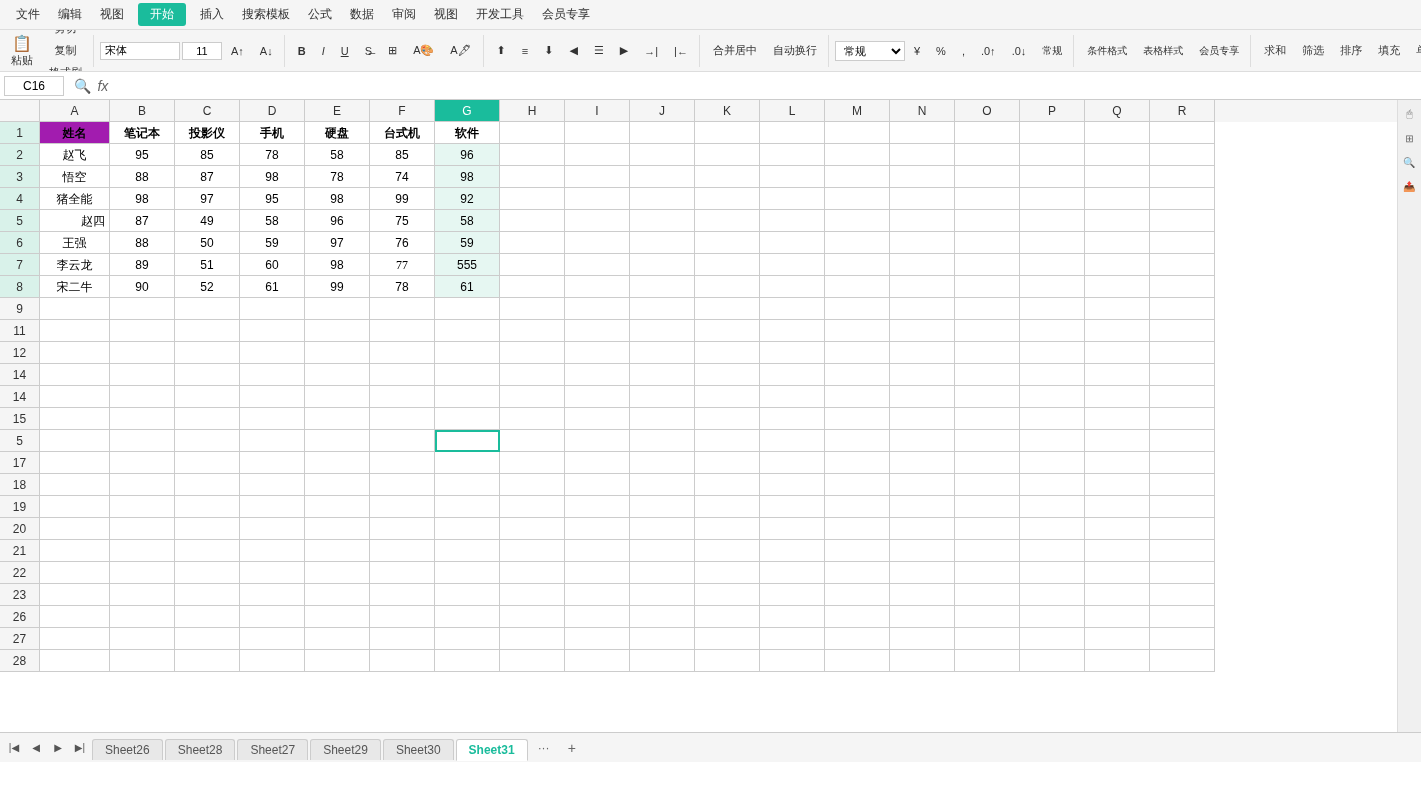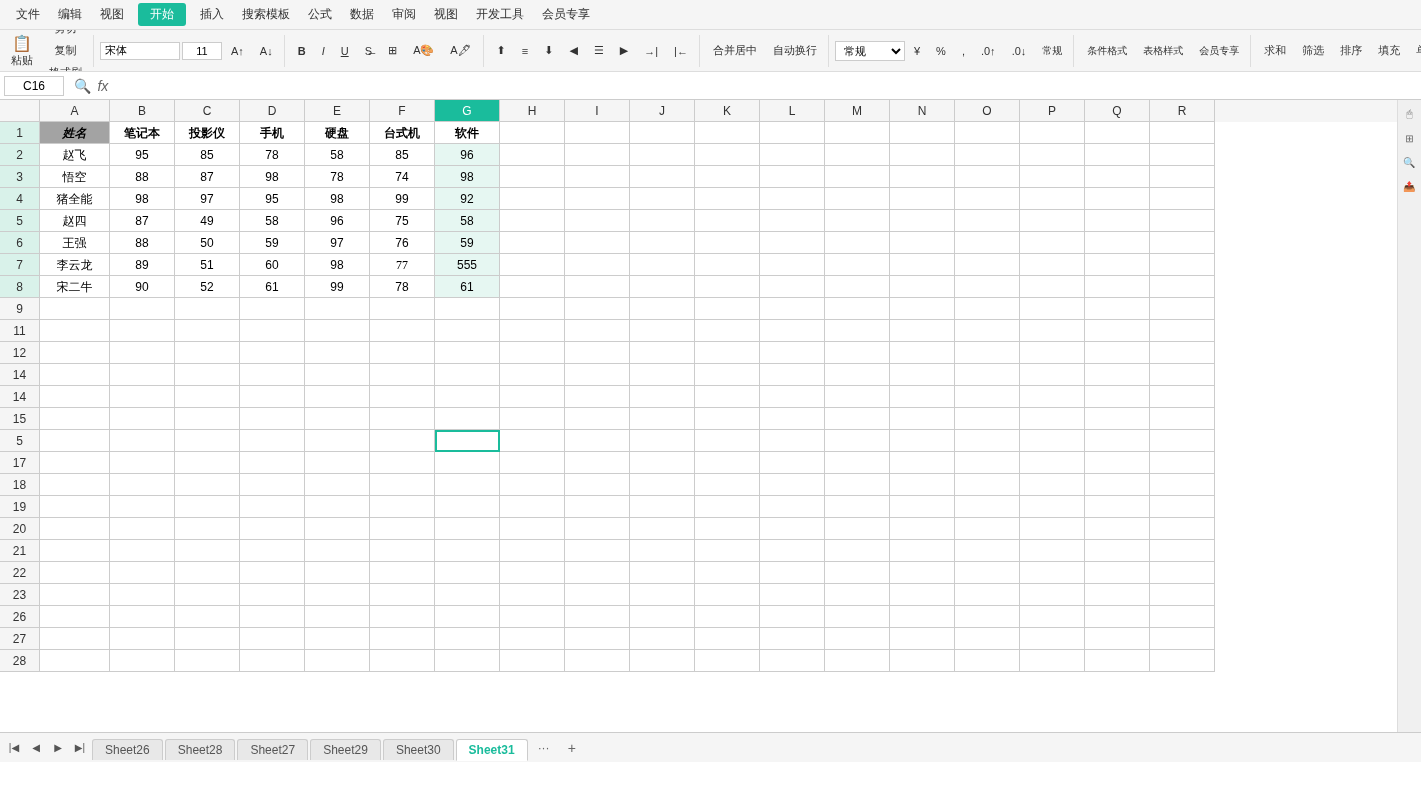--- a/index.html
+++ b/index.html
@@ -429,21 +429,21 @@
         <div class="col-header-cell col-wide">N</div>
         <div class="col-header-cell col-wide">O</div>
         <div class="col-header-cell col-wide">P</div>
         <div class="col-header-cell col-wide">Q</div>
         <div class="col-header-cell col-wide">R</div>
       </div>
 
       <div id="grid-body">
       <div class="grid-row">
             <div class="row-num highlighted">1</div>
-            <div class="cell header-cell" style="width: 70px; min-width: 70px; background-color: #a3a3a3; font-weight: bold; font-style: italic;">姓名</div>
+            <div class="cell header-cell" style="width: 70px; min-width: 70px; background-color: #a21caf; font-weight: bold;">姓名</div>
             <div class="cell header-cell" style="width: 65px; min-width: 65px; background-color: rgb(255, 255, 255); font-weight: bold;">笔记本</div>
             <div class="cell header-cell" style="width: 65px; min-width: 65px; background-color: rgb(255, 255, 255); font-weight: bold;">投影仪</div>
             <div class="cell header-cell" style="width: 65px; min-width: 65px; background-color: rgb(255, 255, 255); font-weight: bold;">手机</div>
             <div class="cell header-cell" style="width: 65px; min-width: 65px; background-color: rgb(255, 255, 255); font-weight: bold;">硬盘</div>
             <div class="cell header-cell" style="width: 65px; min-width: 65px; background-color: rgb(255, 255, 255); font-weight: bold;">台式机</div>
             <div class="cell header-cell" style="width: 65px; min-width: 65px; background-color: rgb(255, 255, 255); font-weight: bold;">软件</div>
             <div class="cell empty-cell" style="width: 65px; min-width: 65px;"></div>
             <div class="cell empty-cell" style="width: 65px; min-width: 65px;"></div>
             <div class="cell empty-cell" style="width: 65px; min-width: 65px;"></div>
             <div class="cell empty-cell" style="width: 65px; min-width: 65px;"></div>
@@ -513,21 +513,21 @@
             <div class="cell empty-cell" style="width: 65px; min-width: 65px;"></div>
             <div class="cell empty-cell" style="width: 65px; min-width: 65px;"></div>
             <div class="cell empty-cell" style="width: 65px; min-width: 65px;"></div>
             <div class="cell empty-cell" style="width: 65px; min-width: 65px;"></div>
             <div class="cell empty-cell" style="width: 65px; min-width: 65px;"></div>
             <div class="cell empty-cell" style="width: 65px; min-width: 65px;"></div>
             <div class="cell empty-cell" style="width: 65px; min-width: 65px;"></div>
           </div>
           <div class="grid-row">
             <div class="row-num highlighted">5</div>
-            <div class="cell data-cell" style="width: 70px; min-width: 70px;">赵四</div>
+            <div class="cell data-cell" style="width: 70px; min-width: 70px; text-align: right;">赵四</div>
             <div class="cell data-cell" style="width: 65px; min-width: 65px;">87</div>
             <div class="cell data-cell" style="width: 65px; min-width: 65px;">49</div>
             <div class="cell data-cell" style="width: 65px; min-width: 65px;">58</div>
             <div class="cell data-cell" style="width: 65px; min-width: 65px;">96</div>
             <div class="cell data-cell" style="width: 65px; min-width: 65px;">75</div>
             <div class="cell data-cell" style="width: 65px; min-width: 65px; background-color: rgb(230, 247, 242);">58</div>
             <div class="cell empty-cell" style="width: 65px; min-width: 65px;"></div>
             <div class="cell empty-cell" style="width: 65px; min-width: 65px;"></div>
             <div class="cell empty-cell" style="width: 65px; min-width: 65px;"></div>
             <div class="cell empty-cell" style="width: 65px; min-width: 65px;"></div>

